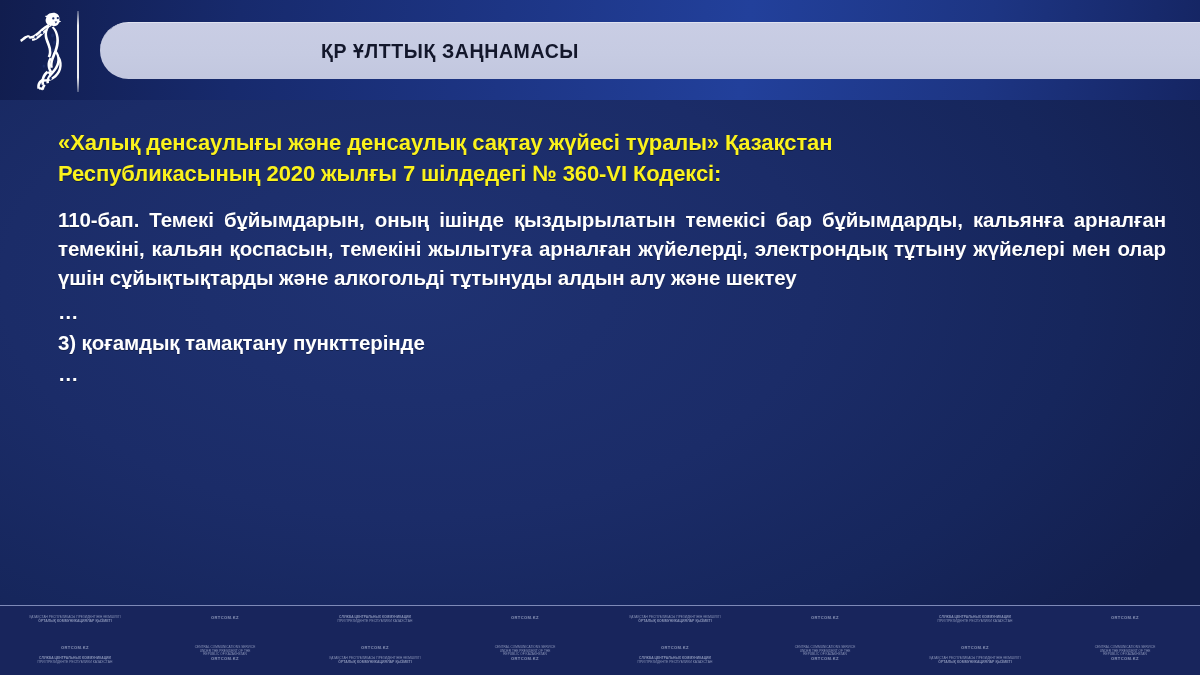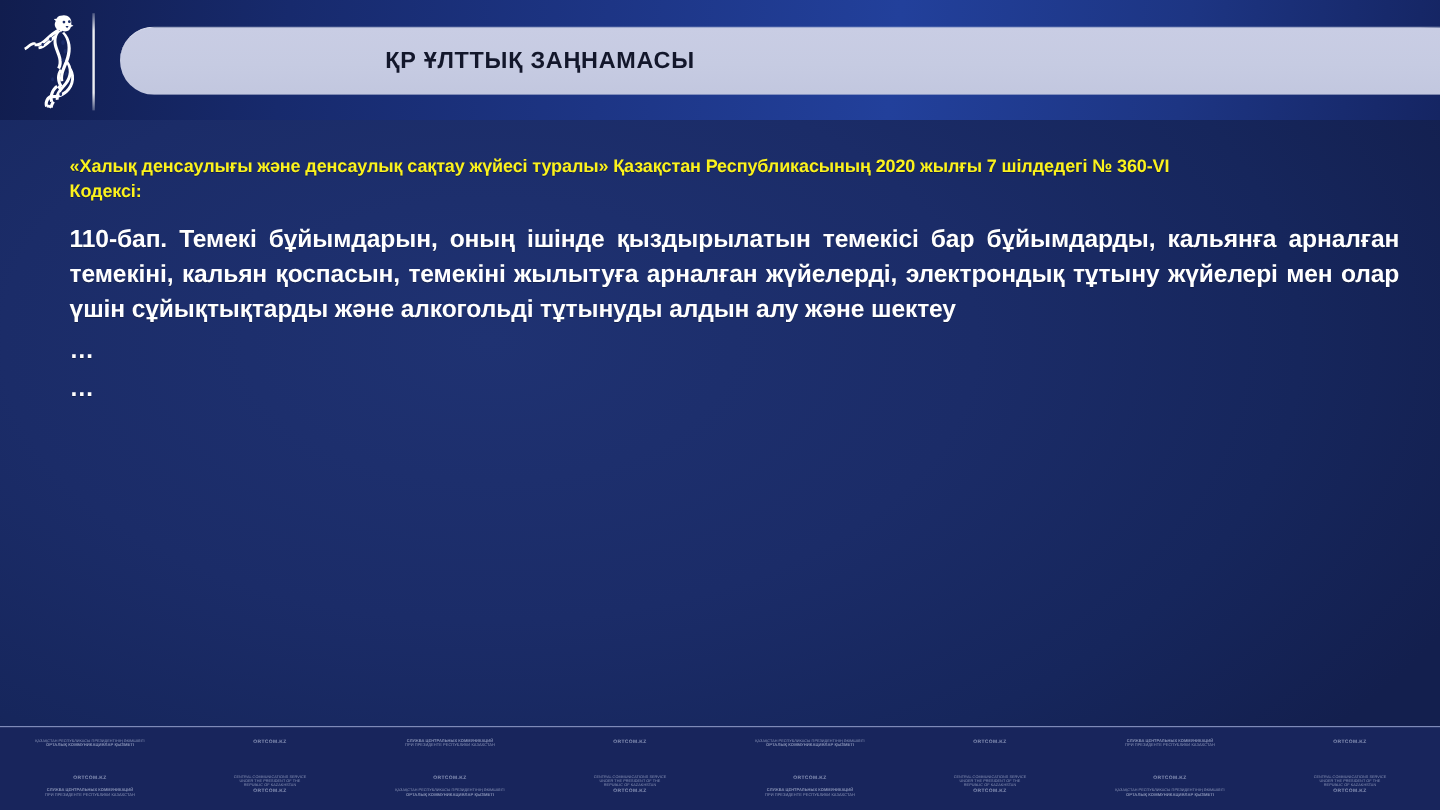--- a/index.html
+++ b/index.html
@@ -87,21 +87,21 @@
   
   .body-area {
     position: absolute;
     left: 0; top: 100px;
     width: 1200px; height: 505px;
     padding: 28px 34px 0 58px;
   }
 
   .lede {
     color: #fbf21d;
-    font-size: 15px;
+    font-size: 22px;
     font-weight: bold;
     line-height: 1.40;
     letter-spacing: -0.1px;
     max-width: 930px;
     text-shadow: 0 1px 0 rgba(0,0,0,.35);
   }
 
   .para {
     color: #ffffff;
     font-size: 20.5px;
@@ -237,20 +237,21 @@
 
   <div class="body-area">
 
     <div class="lede">«Халық денсаулығы және денсаулық сақтау жүйесі туралы» Қазақстан Республикасының 2020 жылғы 7 шілдедегі № 360-VI Кодексі:</div>
 
     <div class="para para-article">110-бап. Темекі бұйымдарын, оның ішінде қыздырылатын темекісі бар бұйымдарды, кальянға арналған темекіні, кальян қоспасын, темекіні жылытуға арналған жүйелерді, электрондық тұтыну жүйелері мен олар үшін сұйықтықтарды және алкогольді тұтынуды алдын алу және шектеу</div>
 
 
     <div class="plain ellipsis-1">…</div>
 
+    <div class="plain item-3">3) қоғамдық тамақтану пункттерінде</div>
 
     <div class="plain ellipsis-2">…</div>
 
   </div>
 
   <div class="footer">
     <div class="wm-grid" id="wm-grid">
         <div class="wm-col">
           <div class="wm wm-kz wm-a"><span>ҚАЗАҚСТАН РЕСПУБЛИКАСЫ ПРЕЗИДЕНТІНІҢ ӘКІМШІЛІГІ</span><br><b>ОРТАЛЫҚ КОММУНИКАЦИЯЛАР ҚЫЗМЕТІ</b></div>
           <div class="wm wm-brand wm-e">ORTCOM.KZ</div>

